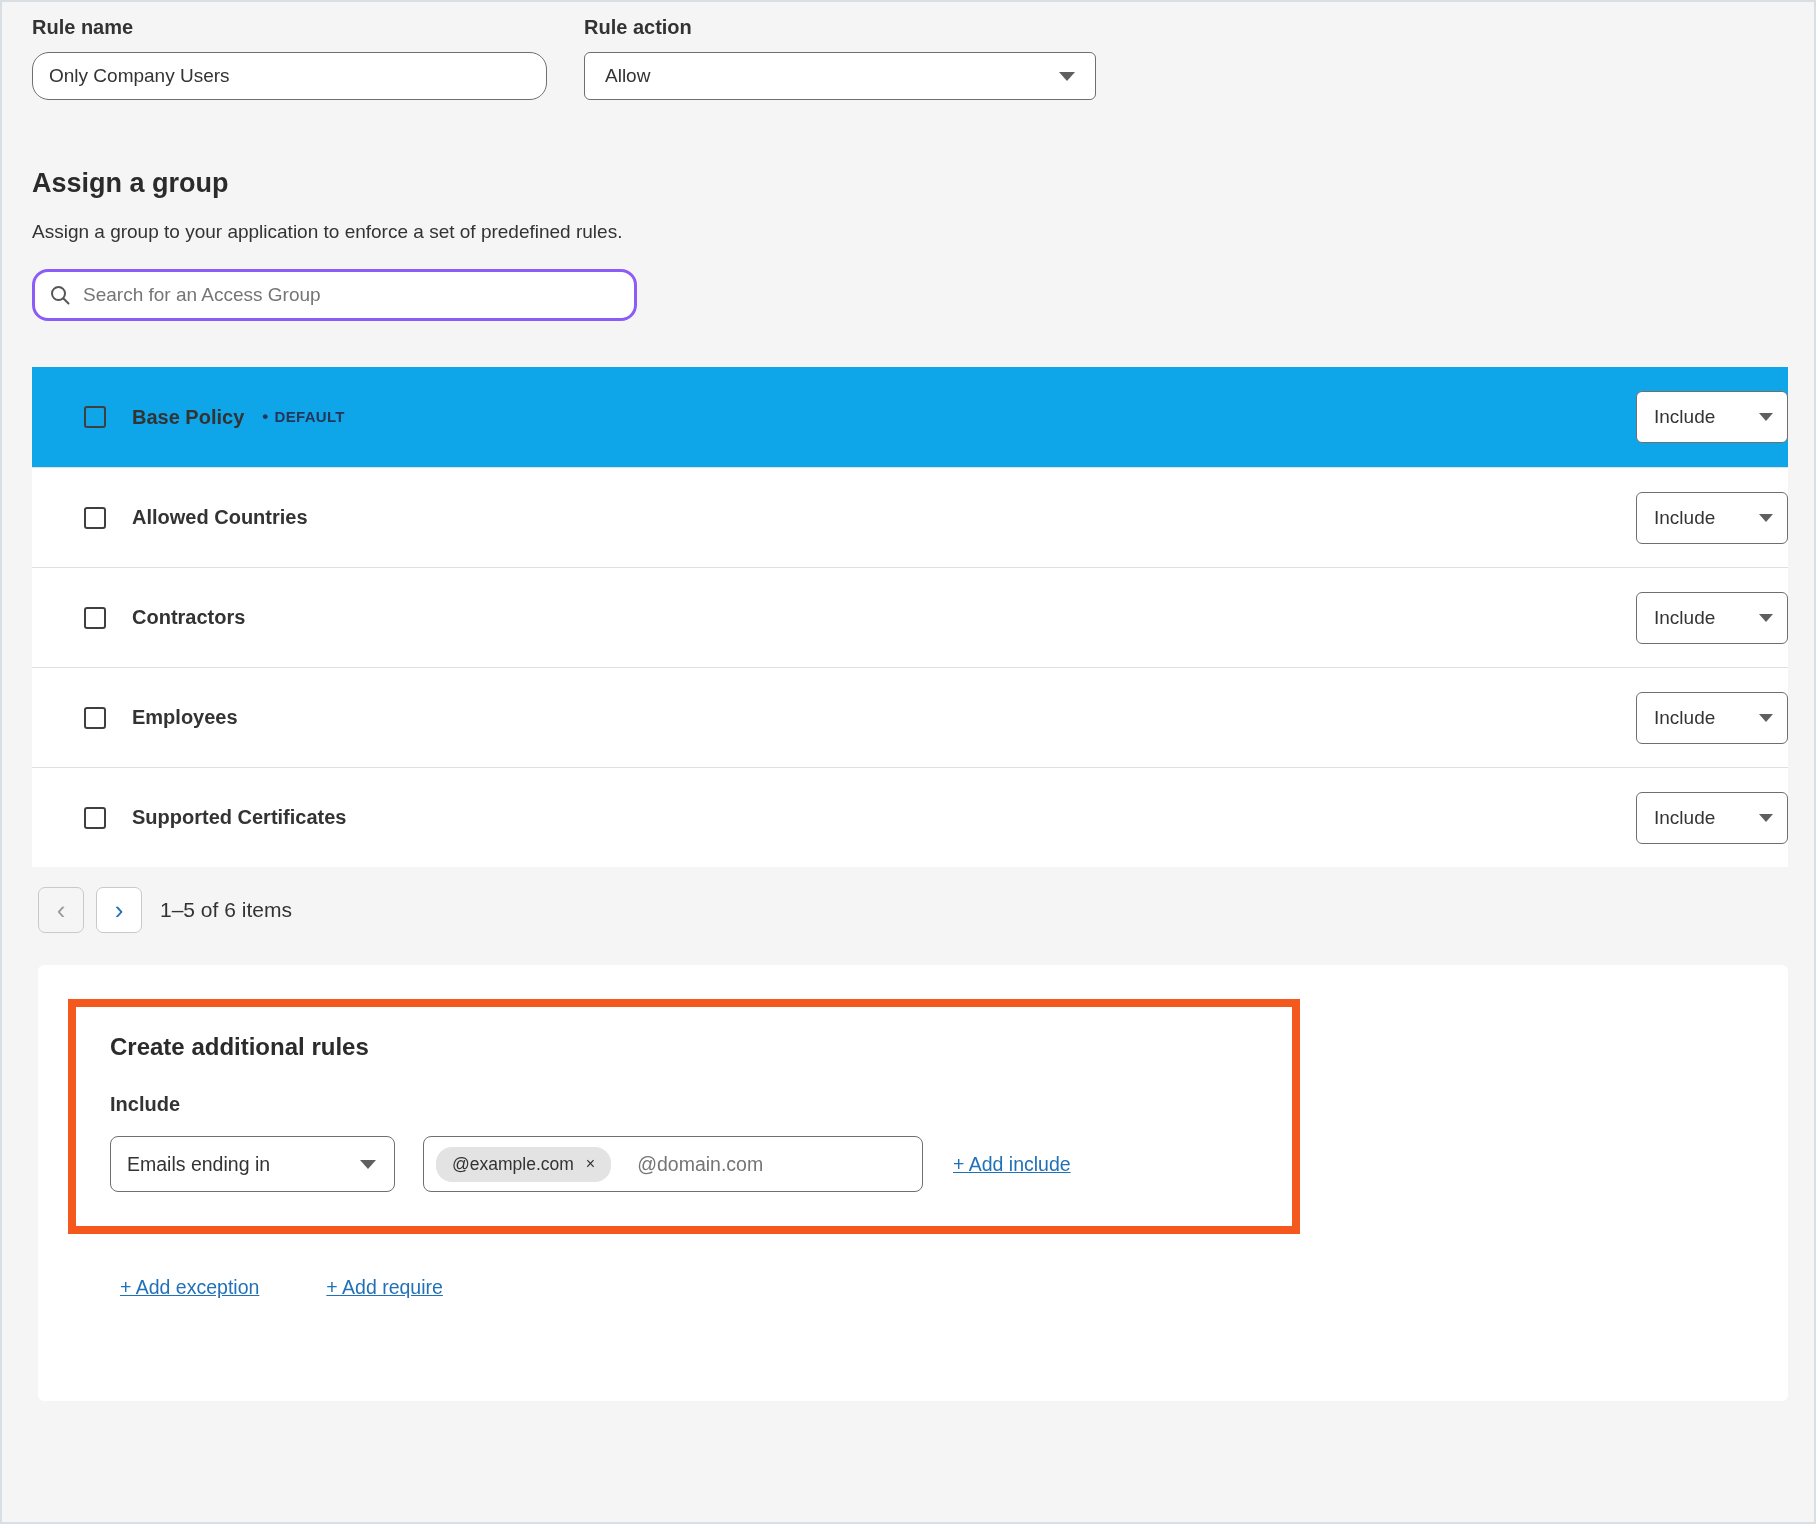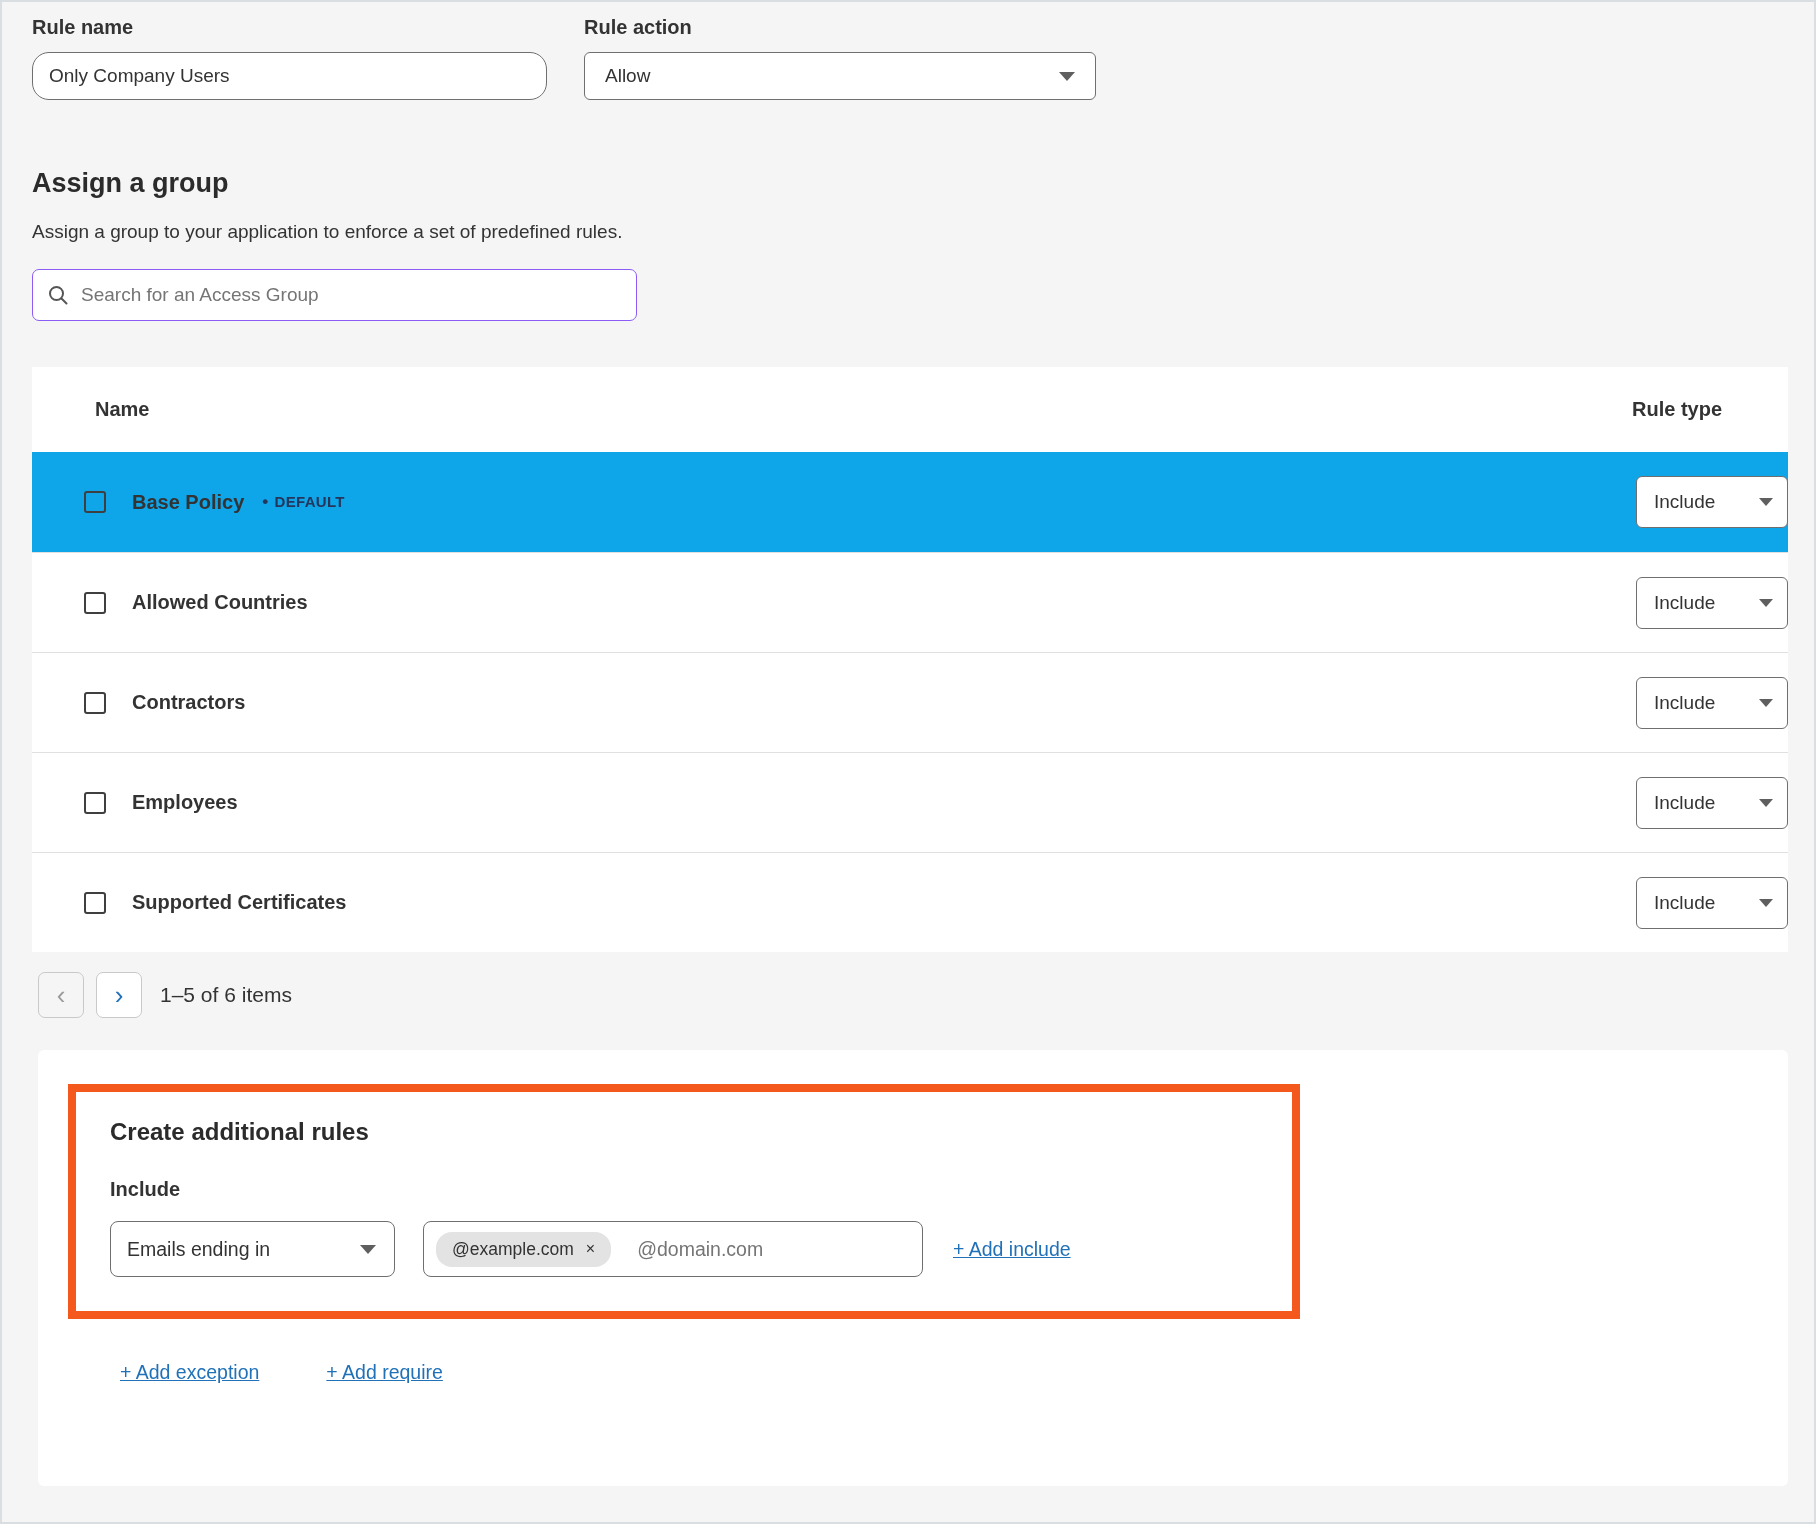--- a/index.html
+++ b/index.html
@@ -28,21 +28,21 @@
   }
   .caret {
     width: 0; height: 0;
     border-left: 8px solid transparent; border-right: 8px solid transparent;
     border-top: 9px solid #5f5f5f;
   }
   .section-heading { font-size: 27px; font-weight: bold; color: #2b2b2b; margin: 68px 0 0 30px; }
   .section-desc { font-size: 19px; color: #333; margin: 22px 0 0 30px; }
   .search-wrap {
     margin: 26px 0 0 30px; width: 605px; height: 52px; background: #fff;
-    border: 1px solid #8b5cf6; border-radius: 7px;
+    border: 3px solid #8b5cf6; border-radius: 16px;
     display: flex; align-items: center; padding: 0 14px;
   }
   .search-wrap input {
     border: none; outline: none; flex: 1; height: 100%;
     font-family: "Liberation Sans", sans-serif; font-size: 19px; color: #333;
     margin-left: 12px; background: transparent;
   }
   .search-wrap input::placeholder { color: #757575; }
   .group-table { margin: 46px 0 0 30px; width: 1756px; background: #fff; }
   .thead { position: relative; height: 85px; display: flex; align-items: center; background: #fff; }
@@ -128,24 +128,20 @@
 
 <div class="search-wrap">
   <svg width="22" height="22" viewBox="0 0 22 22">
     <circle cx="9.5" cy="9.5" r="6.5" fill="none" stroke="#555" stroke-width="2"></circle>
     <line x1="14.5" y1="14.5" x2="19.5" y2="19.5" stroke="#555" stroke-width="2" stroke-linecap="round"></line>
   </svg>
   <input type="text" placeholder="Search for an Access Group" style="">
 </div>
 
 <div class="group-table">
-  <div class="thead">
-    <span class="th-name">Name</span>
-    <span class="th-rule">Rule type</span>
-  </div>
   <div id="table-body">
   <div class="trow shaded">
     <div class="checkbox"></div>
     <span class="row-name">Base Policy</span>
     <span class="row-badge"><span class="dot">•</span><span class="badge-text">DEFAULT</span></span>
     <div class="rule-select">
       <span class="rule-select-value">Include</span>
       <span class="caret"></span>
     </div>
   </div>

